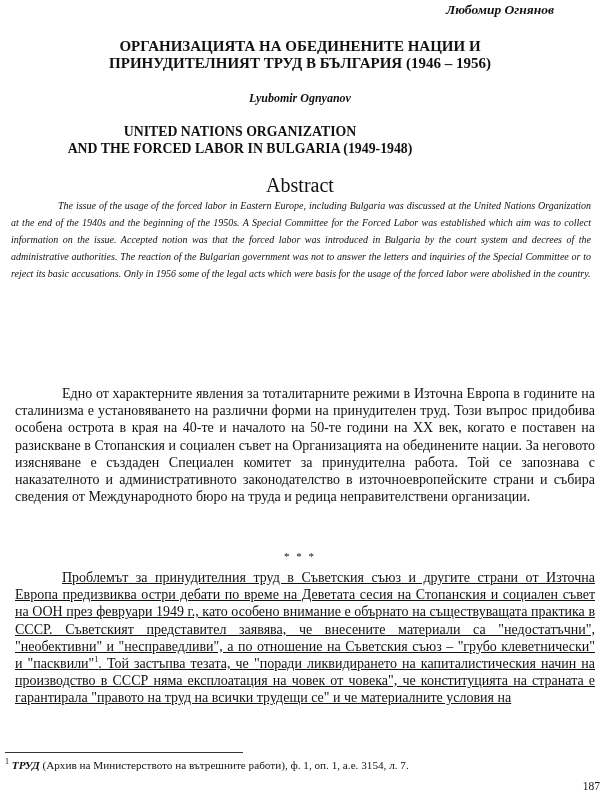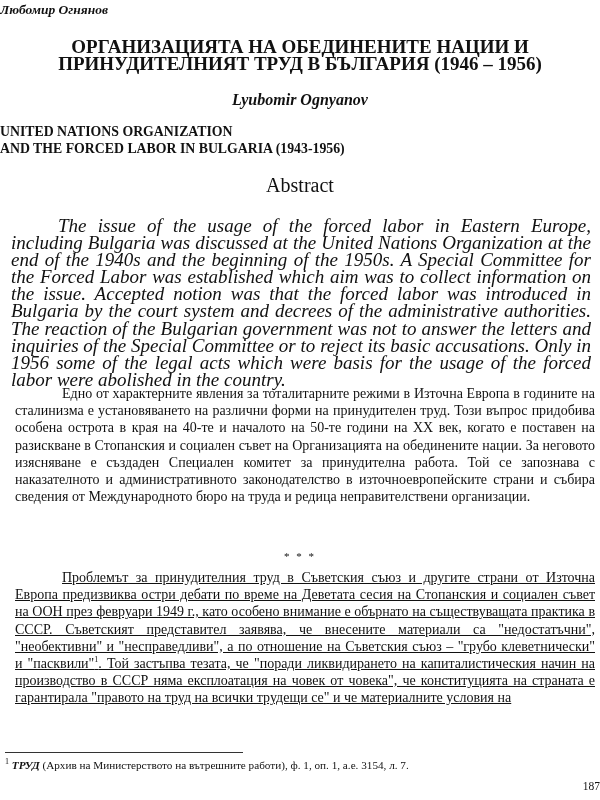--- a/index.html
+++ b/index.html
@@ -3,41 +3,41 @@
 <meta charset="utf-8">
 <style>
   html, body { margin: 0; padding: 0; background: #ffffff; }
   body {
     width: 600px; height: 800px; overflow: hidden; position: relative;
     font-family: "Liberation Serif", serif; color: #111;
   }
   .page { position: absolute; left: 0; top: 0; width: 600px; height: 800px; }
   .author-bg {
     position: absolute; top: 2px; left: 0; width: 554px;
-    font-style: italic; font-weight: bold; font-size: 13.5px; text-align: left;
+    font-style: italic; font-weight: bold; font-size: 13.5px; text-align: right;
   }
   .title-bg {
     position: absolute; top: 38px; left: 0; width: 600px;
-    font-weight: bold; font-size: 19px; line-height: 17px; text-align: center;
+    font-weight: bold; font-size: 15px; line-height: 17px; text-align: center;
   }
   .author-en {
     position: absolute; top: 91px; left: 0; width: 600px;
-    font-style: italic; font-weight: bold; font-size: 16px; text-align: center;
+    font-style: italic; font-weight: bold; font-size: 12px; text-align: center;
   }
   .title-en {
     position: absolute; top: 123px; left: 0; width: 480px;
-    font-weight: bold; font-size: 13.8px; line-height: 17px; text-align: left;
+    font-weight: bold; font-size: 13.8px; line-height: 17px; text-align: center;
   }
   .abstract-heading {
     position: absolute; top: 174px; left: 0; width: 600px;
     font-size: 20px; text-align: center;
   }
   .abstract-body {
-    position: absolute; top: 217px; left: 11px; width: 580px;
-    font-style: italic; font-size: 19px; line-height: 17.1px;
+    position: absolute; top: 197px; left: 11px; width: 580px;
+    font-style: italic; font-size: 10px; line-height: 17.1px;
     text-align: justify; text-indent: 47px; margin: 0;
   }
   .para {
     position: absolute; left: 11px; width: 580px;
     font-size: 14px; line-height: 17.2px;
     text-align: justify; text-indent: 47px; margin: 4px;
   }
   .para1 { top: 381px; }
   .stars {
     position: absolute; top: 550px; left: 0; width: 600px;
@@ -68,21 +68,21 @@
 
   <div class="title-bg">
     <div>ОРГАНИЗАЦИЯТА НА ОБЕДИНЕНИТЕ НАЦИИ И</div>
     <div>ПРИНУДИТЕЛНИЯТ ТРУД В БЪЛГАРИЯ (1946 – 1956)</div>
   </div>
 
   <div class="author-en">Lyubomir Ognyanov</div>
 
   <div class="title-en">
     <div>UNITED NATIONS ORGANIZATION</div>
-    <div>AND THE FORCED LABOR IN BULGARIA (1943-1956)</div>
+    <div>AND THE FORCED LABOR IN BULGARIA (1949-1948)</div>
   </div>
 
   <div class="abstract-heading">Abstract</div>
 
   <p class="abstract-body">The issue of the usage of the forced labor in Eastern Europe, including Bulgaria was discussed at the United Nations Organization at the end of the 1940s and the beginning of the 1950s. A Special Committee for the Forced Labor was established which aim was to collect information on the issue. Accepted notion was that the forced labor was introduced in Bulgaria by the court system and decrees of the administrative authorities. The reaction of the Bulgarian government was not to answer the letters and inquiries of the Special Committee or to reject its basic accusations. Only in 1956 some of the legal acts which were basis for the usage of the forced labor were abolished in the country.</p>
 
   <p class="para para1">Едно от характерните явления за тоталитарните режими в Източна Европа в годините на сталинизма е установяването на различни форми на принудителен труд. Този въпрос придобива особена острота в края на 40-те и началото на 50-те години на XX век, когато е поставен на разискване в Стопанския и социален съвет на Организацията на обединените нации. За неговото изясняване е създаден Специален комитет за принудителна работа. Той се запознава с наказателното и административното законодателство в източноевропейските страни и събира сведения от Международното бюро на труда и редица неправителствени организации.</p>
 
   <div class="stars">* * *</div>
 

